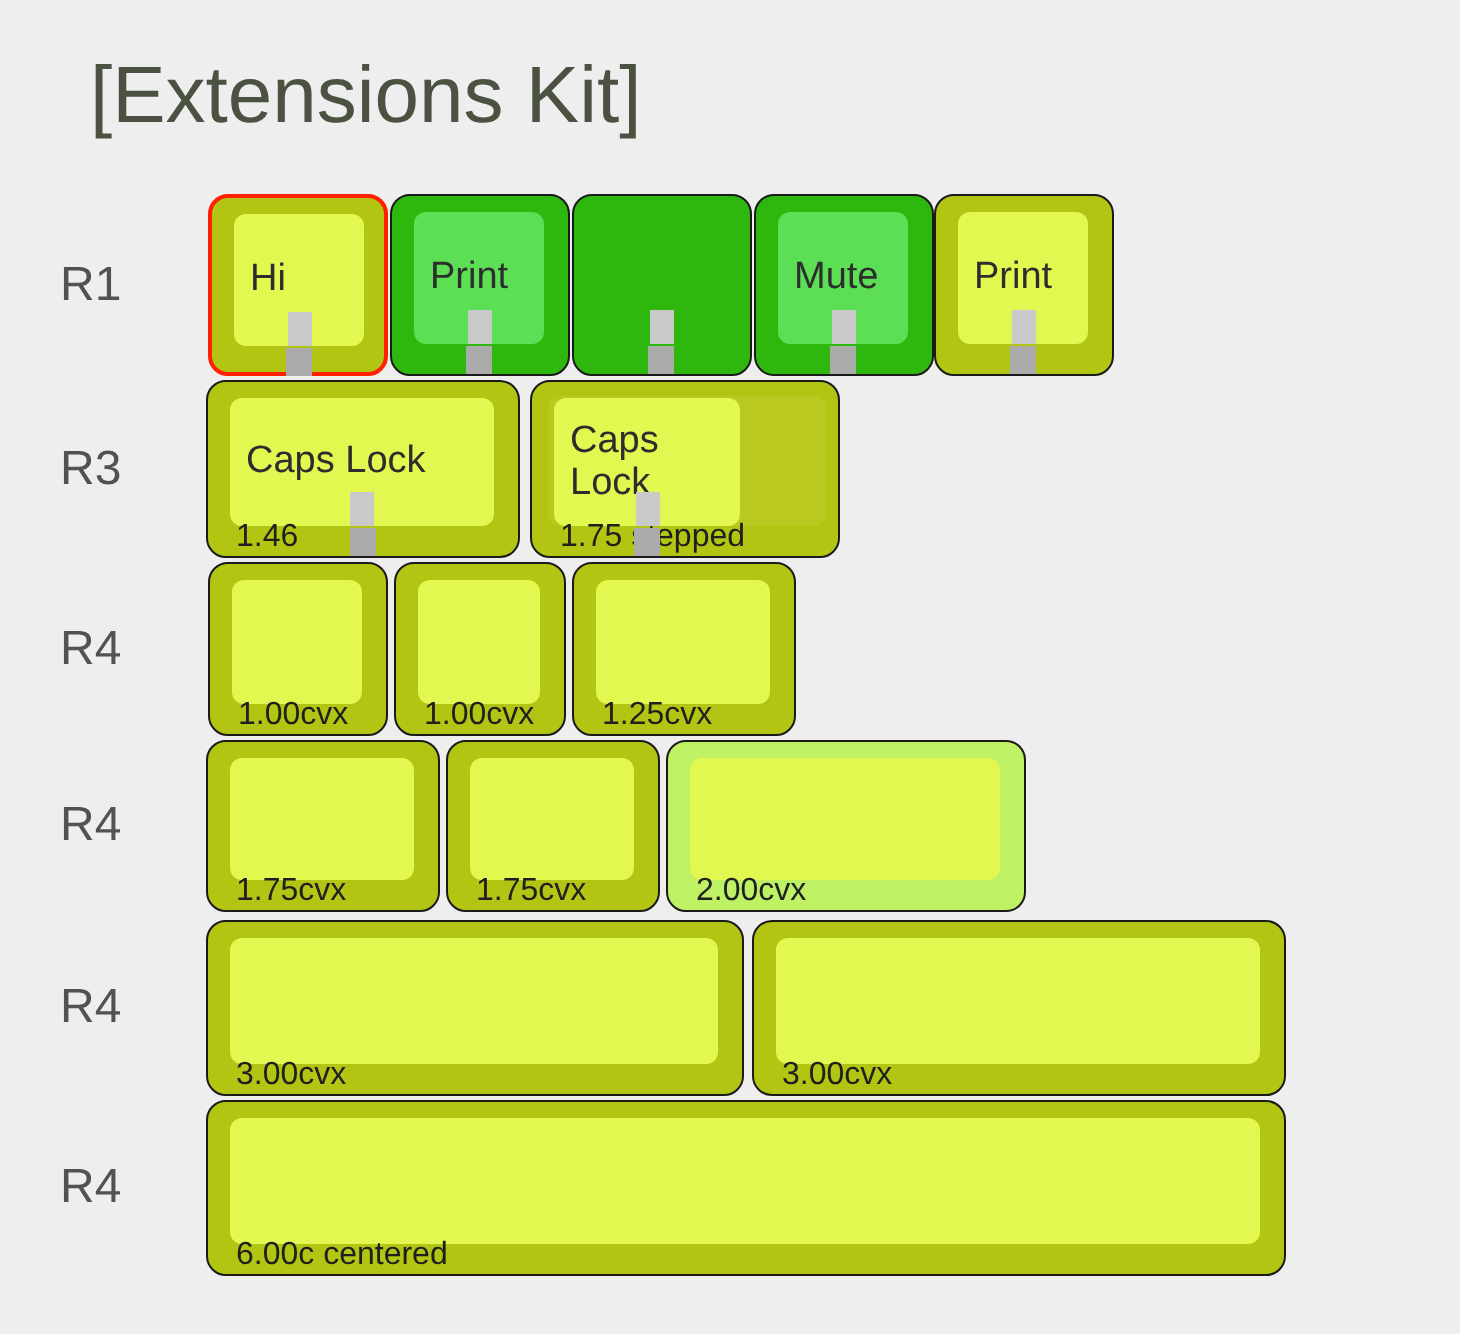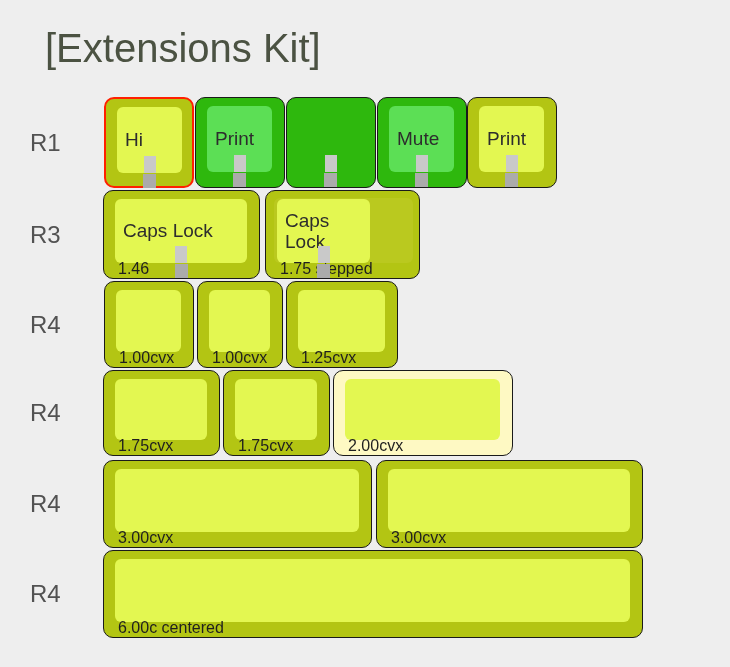--- a/index.html
+++ b/index.html
@@ -102,21 +102,21 @@
     </div>
     <div class="row-label" style="color: rgb(82, 82, 82); left: 30px; top: 399px;">R4</div>
     <div class="key" style="left: 103px; top: 370px; width: 117px; height: 86px; background: rgb(179, 197, 19); border-color: rgb(26, 26, 26);">
       <div class="key-top" style="left: 11px; top: 8px; width: 92px; height: 61px; background: rgb(227, 247, 81); color: rgb(45, 45, 45);"></div>
       <div class="front-label" style="left: 12px; padding-left: 2px; width: 94px; top: 66px; color: rgb(31, 31, 31);">1.75cvx</div>
     </div>
     <div class="key" style="left: 223px; top: 370px; width: 107px; height: 86px; background: rgb(179, 197, 19); border-color: rgb(26, 26, 26);">
       <div class="key-top" style="left: 11px; top: 8px; width: 82px; height: 61px; background: rgb(227, 247, 81); color: rgb(45, 45, 45);"></div>
       <div class="front-label" style="left: 12px; padding-left: 2px; width: 84px; top: 66px; color: rgb(31, 31, 31);">1.75cvx</div>
     </div>
-    <div class="key" style="left: 333px; top: 370px; width: 180px; height: 86px; background: #fef9c3; border-color: rgb(26, 26, 26);">
+    <div class="key" style="left: 333px; top: 370px; width: 180px; height: 86px; background: #bef264; border-color: rgb(26, 26, 26);">
       <div class="key-top" style="left: 11px; top: 8px; width: 155px; height: 61px; background: rgb(227, 247, 81); color: rgb(45, 45, 45);"></div>
       <div class="front-label" style="left: 12px; padding-left: 2px; width: 157px; top: 66px; color: rgb(31, 31, 31);">2.00cvx</div>
     </div>
     <div class="row-label" style="color: rgb(82, 82, 82); left: 30px; top: 490px;">R4</div>
     <div class="key" style="left: 103px; top: 460px; width: 269px; height: 88px; background: rgb(179, 197, 19); border-color: rgb(26, 26, 26);">
       <div class="key-top" style="left: 11px; top: 8px; width: 244px; height: 63px; background: rgb(227, 247, 81); color: rgb(45, 45, 45);"></div>
       <div class="front-label" style="left: 12px; padding-left: 2px; width: 246px; top: 68px; color: rgb(31, 31, 31);">3.00cvx</div>
     </div>
     <div class="key" style="left: 376px; top: 460px; width: 267px; height: 88px; background: rgb(179, 197, 19); border-color: rgb(26, 26, 26);">
       <div class="key-top" style="left: 11px; top: 8px; width: 242px; height: 63px; background: rgb(227, 247, 81); color: rgb(45, 45, 45);"></div>

